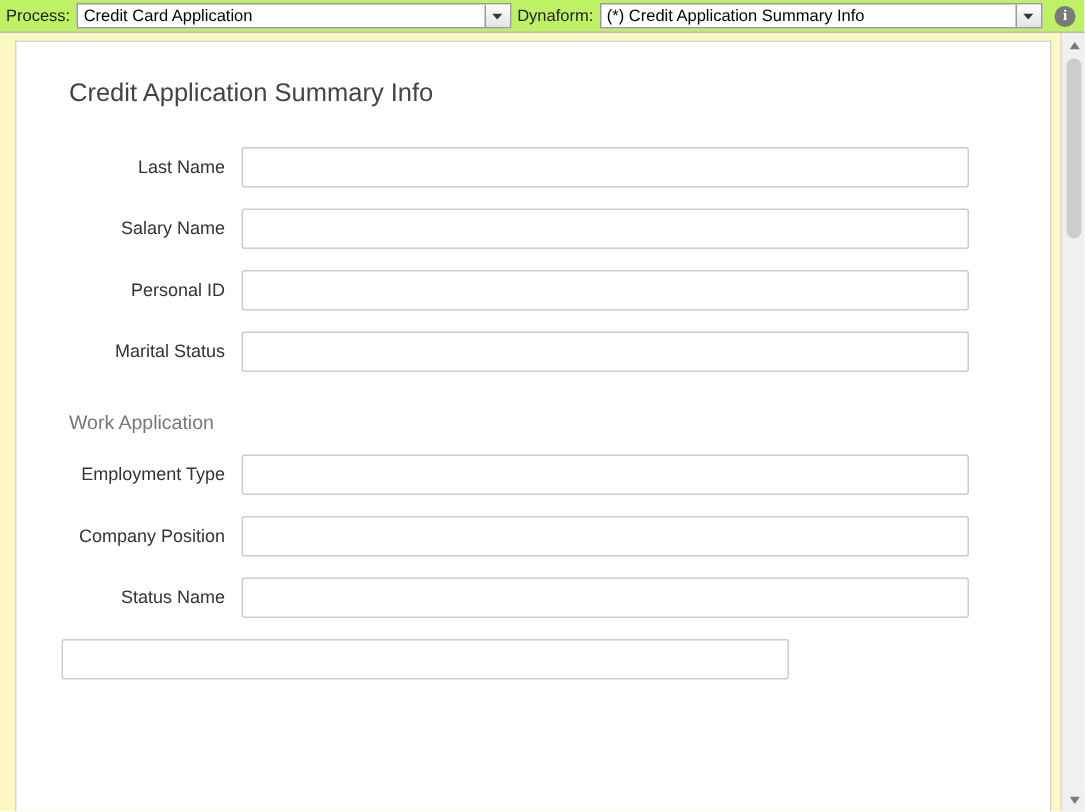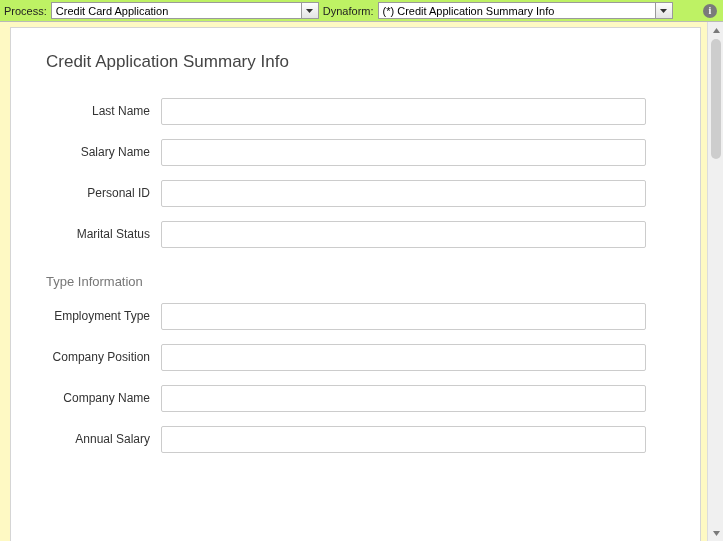--- a/index.html
+++ b/index.html
@@ -40,21 +40,21 @@
     box-sizing: border-box;
     display: flex;
     align-items: center;
     font-size: 11px;
     color: #000;
     padding-left: 4px;
     padding-right: 18px;
     overflow: hidden;
     white-space: nowrap;
   }
-  .select-process { width: 268px; text-align: right; }
+  .select-process { width: 290px; text-align: right; }
   .select-dynaform { width: 295px; }
   .select-arrow {
     position: absolute;
     right: 0;
     top: 0;
     bottom: 0;
     width: 16px;
     background: linear-gradient(#fdfdfd, #e4e4e4);
     border-left: 1px solid #9a9a9a;
     display: flex;
@@ -220,39 +220,38 @@
     <div class="field-row">
       <div class="field-label">Personal ID</div>
       <input class="field-input" type="text" value="" style="">
     </div>
 
     <div class="field-row">
       <div class="field-label">Marital Status</div>
       <input class="field-input" type="text" value="" style="">
     </div>
 
-    <div class="section-title section-gap">Type Information</div>
+    <div class="section-title section-gap">Work Application</div>
 
     <div class="field-row">
       <div class="field-label">Employment Type</div>
       <input class="field-input" type="text" value="" style="">
     </div>
 
     <div class="field-row">
       <div class="field-label">Company Position</div>
       <input class="field-input" type="text" value="" style="">
     </div>
 
     <div class="field-row">
-      <div class="field-label">Company Name</div>
-      <input class="field-input" type="text" value="" style="">
-    </div>
-
-    <div class="field-row">
-      <div class="field-label">Annual Salary</div>
+      <div class="field-label">Status Name</div>
+      <input class="field-input" type="text" value="" style="">
+    </div>
+
+    <div class="field-row">
       <input class="field-input" type="text" value="" style="">
     </div>
 
   </div>
 
   <div class="scrollbar">
     <div class="sb-btn">
       <svg width="7" height="5" viewBox="0 0 7 5">
           <path d="M3.5 0 L7 5 L0 5 Z" fill="#7a7a7a"></path>
         </svg>

